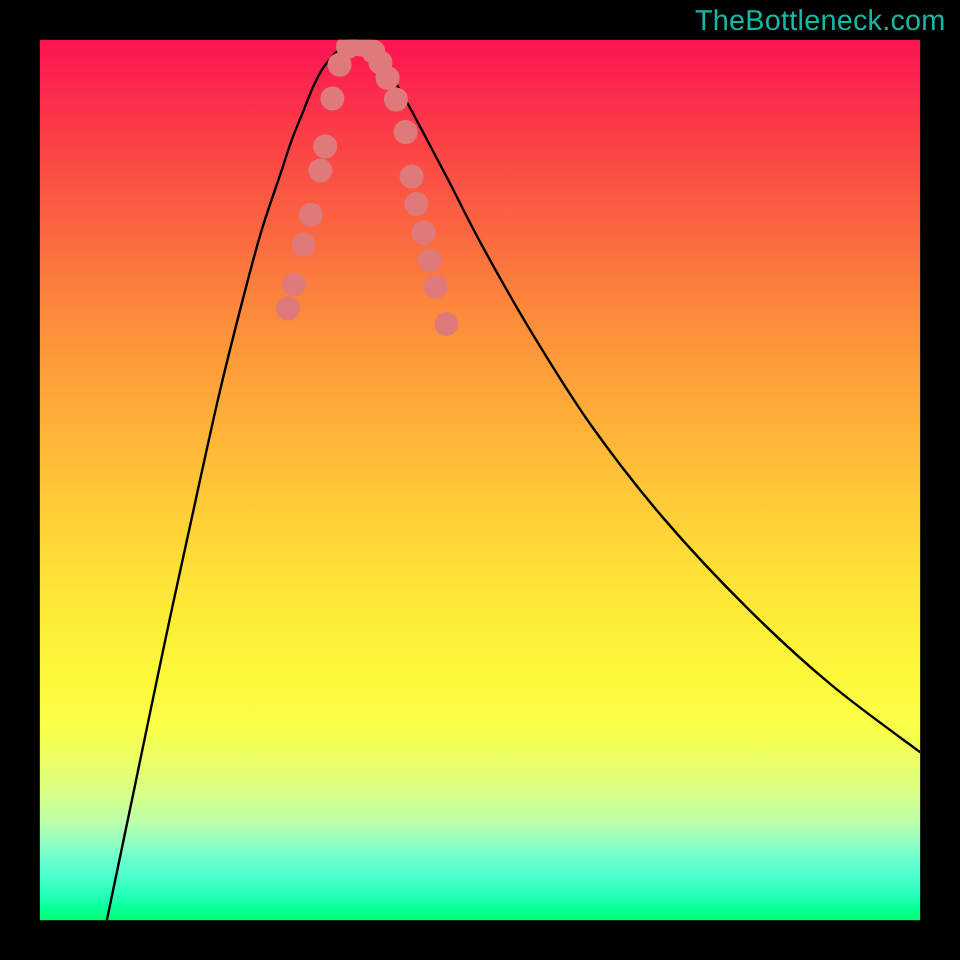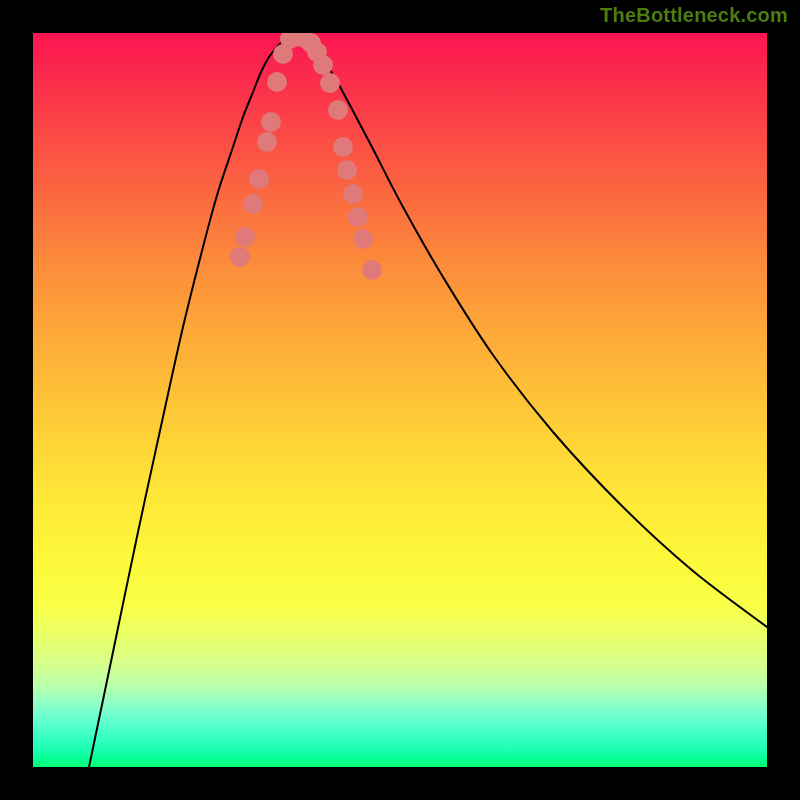--- a/index.html
+++ b/index.html
@@ -62,24 +62,24 @@
     position: absolute;
     left: 0;
     top: 0;
     width: 734px;
     height: 734px;
   }
   .watermark {
     position: absolute;
     top: 4px;
     right: 12px;
-    color: #4d7c0f;
-    font-size: 20px;
+    color: #14b8a6;
+    font-size: 24px;
     letter-spacing: 0.2px;
-    font-weight: 700;
+    font-weight: 400;
   }
 </style>
 </head>
 <body>
 
 <div class="frame">
   <div class="plot-area">
     <div class="gradient"></div>
     <svg class="curves" viewBox="0 0 734 734" preserveAspectRatio="none">
       <g id="curve-group">

